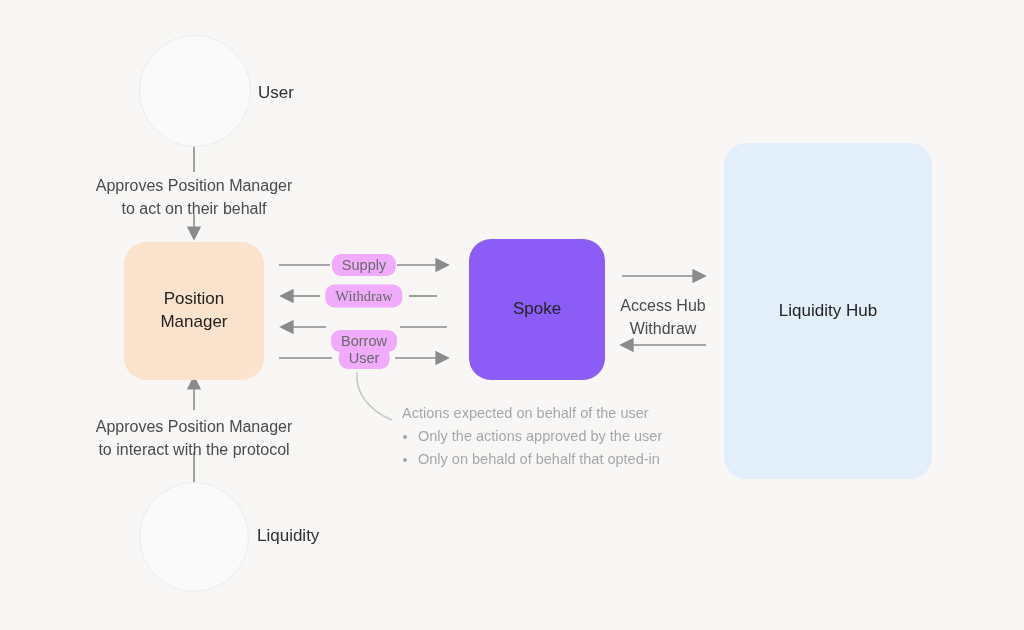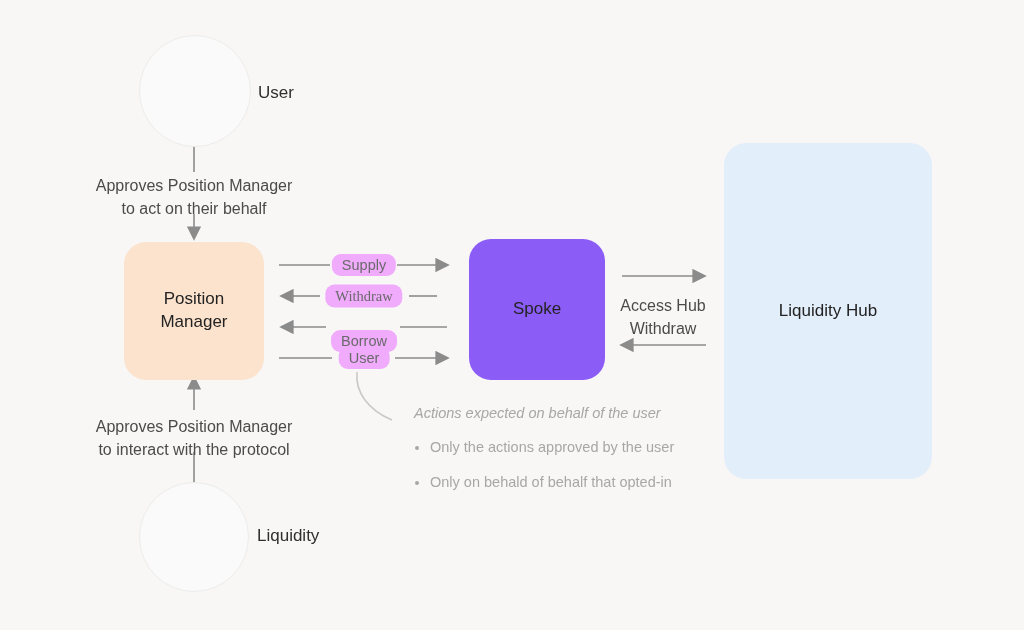--- a/index.html
+++ b/index.html
@@ -84,22 +84,22 @@
     font-size: 14.5px;
     line-height: 1.55;
     color: #a7a7a7;
     white-space: nowrap;
   }
   .note ul {
     margin: 0;
     padding-left: 20px;
     list-style: disc;
   }
-  .note li { margin: 12px; }
-  .note-title { margin: 0 0 1px 16px; font-style: italic; }
+  .note li { margin: 0; }
+  .note-title { margin: 0 0 1px 4px; }
 </style>
 </head>
 <body>
 
 <svg id="canvas" viewBox="0 0 1024 630" xmlns="http://www.w3.org/2000/svg">
   <defs>
     <marker id="arrow-right" markerWidth="9" markerHeight="9" refX="1" refY="4.5" orient="0">
       <path d="M0,0 L9,4.5 L0,9 Z" fill="#8b8b8b"></path>
     </marker>
     <marker id="arrow-left" markerWidth="9" markerHeight="9" refX="8" refY="4.5" orient="0">

